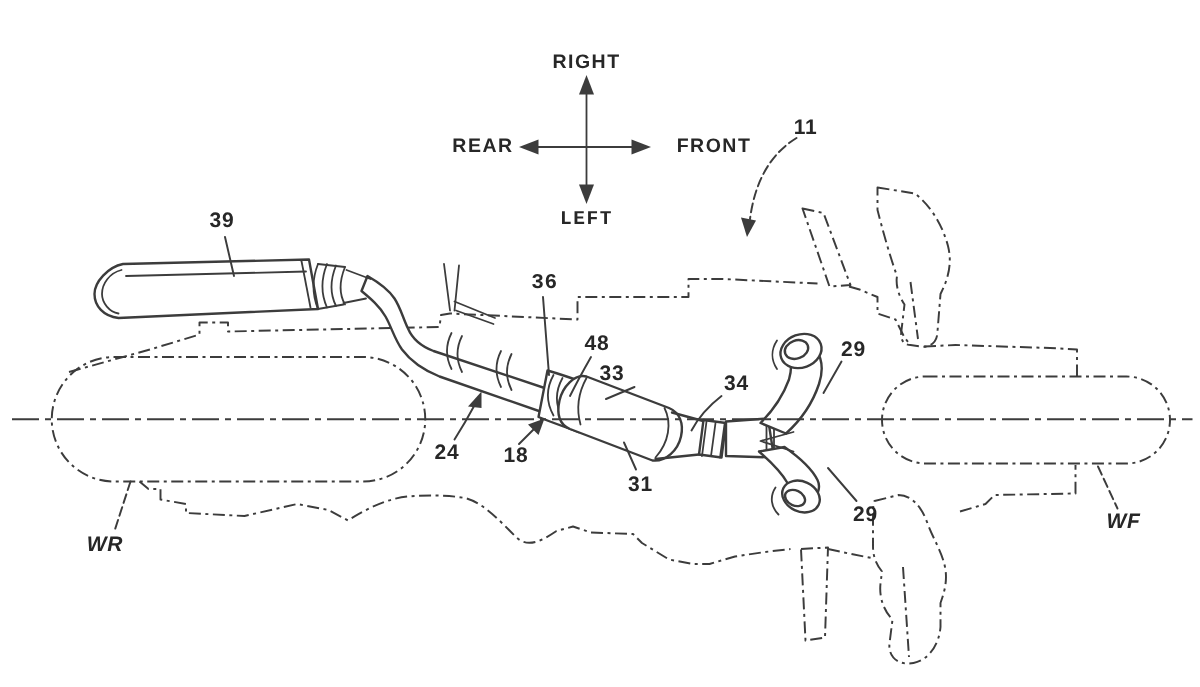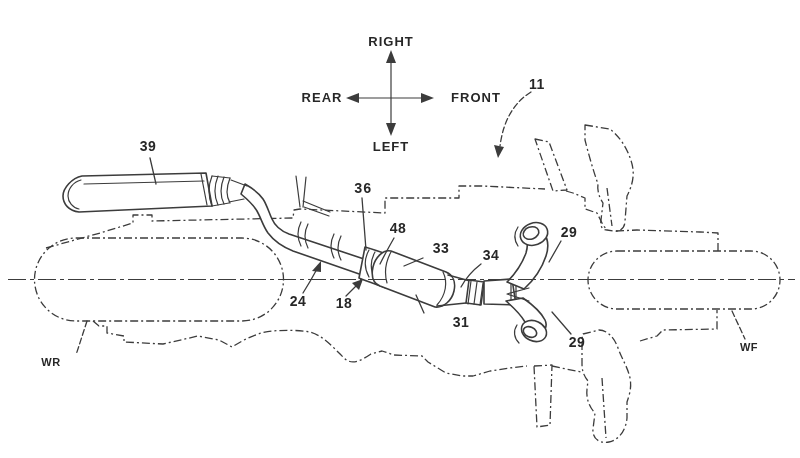--- a/index.html
+++ b/index.html
@@ -28,21 +28,21 @@
     position:absolute;
     transform:translate(-50%,-50%);
     color:var(--text);
     font-weight:bold;
     font-size:14px;
     letter-spacing:.5px;
     white-space:nowrap;
     user-select:none;
   }
   .lbl.compass{font-size:13px;letter-spacing:1px;}
-  .lbl.wheel{font-size:11px;}
+  .lbl.wheel{font-size:14px;font-style:italic;}
 </style>
 </head>
 <body>
 
 <div class="stage">
 
   <svg width="800" height="458" viewBox="0 0 800 458">
 
     <g>
       <path class="dash" d="M76,238 L242,238 A41.5,41.5 0 0 1 283.5,279.5 A41.5,41.5 0 0 1 242,321 L76,321 A41.5,41.5 0 0 1 34.5,279.5 A41.5,41.5 0 0 1 76,238 Z"></path>
@@ -159,31 +159,31 @@
 
       <path class="ldrdash" d="M531,92 Q505,108 500,146"></path>
       <polygon class="head" points="498,158 494,145 504,147"></polygon>
 
       <path class="ldrdash" d="M87,321 L76,355"></path>
       <path class="ldrdash" d="M732,311 L745,339"></path>
     </g>
   </svg>
 
   <div class="lbl compass" style="left:391px;top:41px;">RIGHT</div>
-  <div class="lbl compass" style="left:391px;top:146px;">LEFT</div>
+  <div class="lbl compass" style="left:391px;top:146px;font-family:Liberation Mono, monospace;">LEFT</div>
   <div class="lbl compass" style="left:322px;top:97px;">REAR</div>
   <div class="lbl compass" style="left:476px;top:97px;">FRONT</div>
 
   <div class="lbl" style="left:148px;top:146px;">39</div>
   <div class="lbl" style="left:537px;top:84px;">11</div>
   <div class="lbl" style="left:363px;top:189px;font-family:Liberation Mono, monospace;">36</div>
   <div class="lbl" style="left:398px;top:228px;">48</div>
-  <div class="lbl" style="left:441px;top:248px;">33</div>
+  <div class="lbl" style="left:408px;top:248px;">33</div>
   <div class="lbl" style="left:491px;top:255px;">34</div>
   <div class="lbl" style="left:569px;top:232px;">29</div>
   <div class="lbl" style="left:577px;top:342px;">29</div>
-  <div class="lbl" style="left:427px;top:322px;margin-left:34px;">31</div>
+  <div class="lbl" style="left:427px;top:322px;">31</div>
   <div class="lbl" style="left:344px;top:303px;">18</div>
   <div class="lbl" style="left:298px;top:301px;">24</div>
-  <div class="lbl wheel" style="left:51px;top:362px;">WR</div>
+  <div class="lbl wheel" style="left:70px;top:362px;">WR</div>
   <div class="lbl wheel" style="left:749px;top:347px;">WF</div>
 
 </div>
 
 </body></html>

